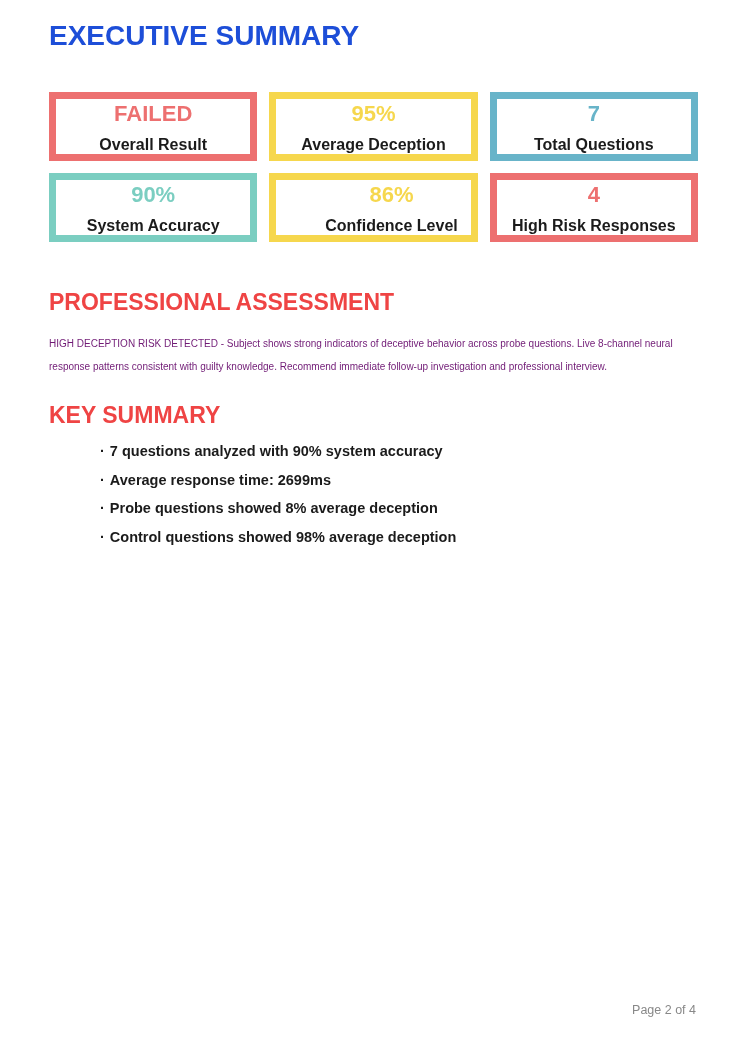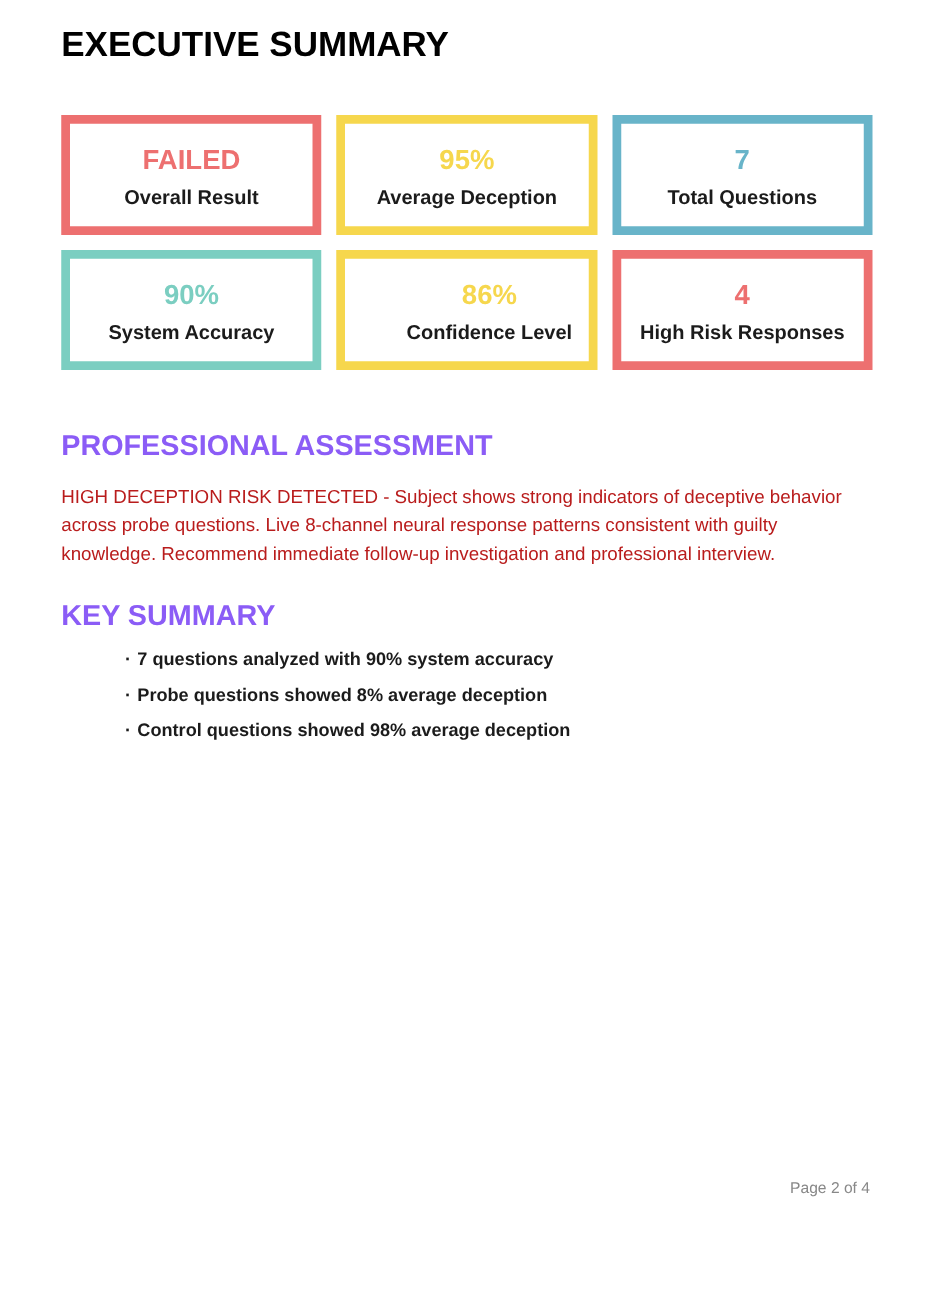--- a/index.html
+++ b/index.html
@@ -14,31 +14,31 @@
     box-sizing: border-box;
     padding: 20px 45px 0 49px;
     background: #ffffff;
     overflow: hidden;
   }
   h1.page-title {
     margin: 0;
     font-size: 28px;
     line-height: 32px;
     font-weight: bold;
-    color: #000000;
+    color: #1d4ed8;
   }
   .cards-grid {
     margin-top: 40px;
     display: grid;
     grid-template-columns: repeat(3, 1fr);
     gap: 12px;
   }
   .metric-card {
     box-sizing: border-box;
-    height: 96px;
+    height: 69px;
     border: 7px solid #cccccc; 
     background: #ffffff;
     display: flex;
     flex-direction: column;
     align-items: center;
     justify-content: center;
     gap: 11px;
     text-align: center;
   }
   .metric-value {
@@ -50,30 +50,30 @@
     font-size: 16px;
     line-height: 15px;
     font-weight: bold;
     color: #1b1b1b;
   }
   h2.section-heading {
     margin: 0;
     font-size: 23px;
     line-height: 26px;
     font-weight: bold;
-    color: #8b5cf6;
+    color: #ef4444;
   }
   h2.assessment-heading { margin-top: 47px; }
   p.assessment-body {
     margin: 17px 0 0 0;
     max-width: 660px;
-    font-size: 15px;
+    font-size: 10px;
     line-height: 23px;
     font-weight: normal;
-    color: #b91c1c;
+    color: #701a75;
   }
   h2.findings-heading { margin-top: 24px; }
   ul.findings-list {
     list-style: none;
     margin: 16px 0 0 0;
     padding: 0 0 0 9px;
   }
   ul.findings-list li {
     font-size: 14.5px;
     line-height: 15px;
@@ -82,21 +82,21 @@
     margin-bottom: 13.5px;
     white-space: nowrap;
     margin-left: 42px;
   }
   ul.findings-list li .bullet-dot {
     display: inline-block;
     margin-right: 5px;
   }
   .page-footer {
     position: absolute;
-    top: 943px;
+    top: 1003px;
     right: 47px;
     font-size: 12.5px;
     line-height: 15px;
     color: #888888;
   }
 </style>
 </head>
 <body>
 
 <div class="page">
@@ -129,19 +129,20 @@
       <div class="metric-label">High Risk Responses</div>
     </div>
   </div>
 
   <h2 class="section-heading assessment-heading">PROFESSIONAL ASSESSMENT</h2>
   <p class="assessment-body">HIGH DECEPTION RISK DETECTED - Subject shows strong indicators of deceptive behavior across probe questions. Live 8-channel neural response patterns consistent with guilty knowledge. Recommend immediate follow-up investigation and professional interview.</p>
 
   <h2 class="section-heading findings-heading">KEY SUMMARY</h2>
   <ul class="findings-list">
     <li><span class="bullet-dot">·</span><span>7 questions analyzed with 90% system accuracy</span></li>
+    <li><span class="bullet-dot">·</span><span>Average response time: 2699ms</span></li>
     <li><span class="bullet-dot">·</span><span>Probe questions showed 8% average deception</span></li>
     <li><span class="bullet-dot">·</span><span>Control questions showed 98% average deception</span></li>
   </ul>
 
   <div class="page-footer">Page 2 of 4</div>
 
 </div>
 
 </body></html>

